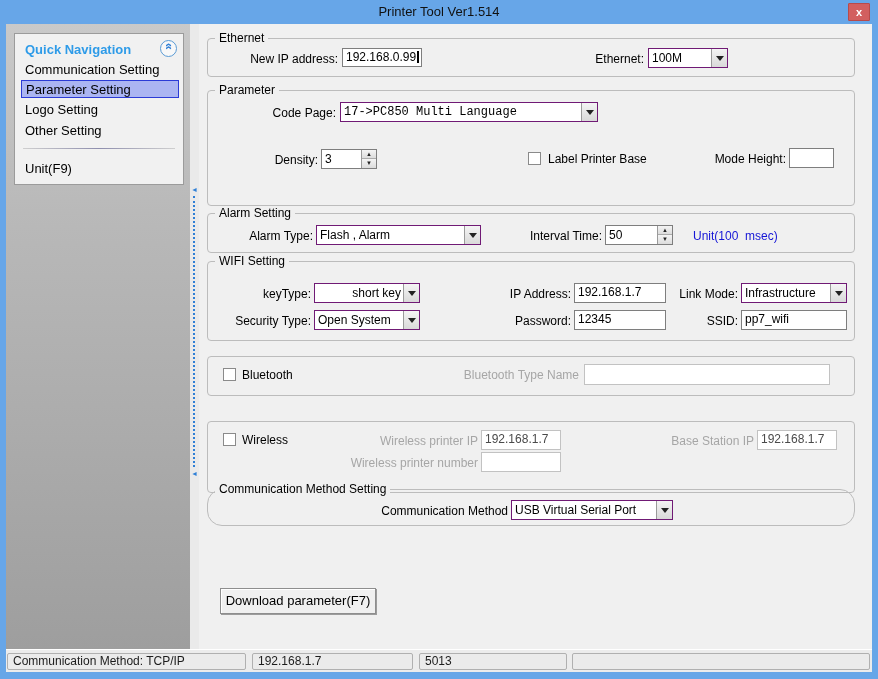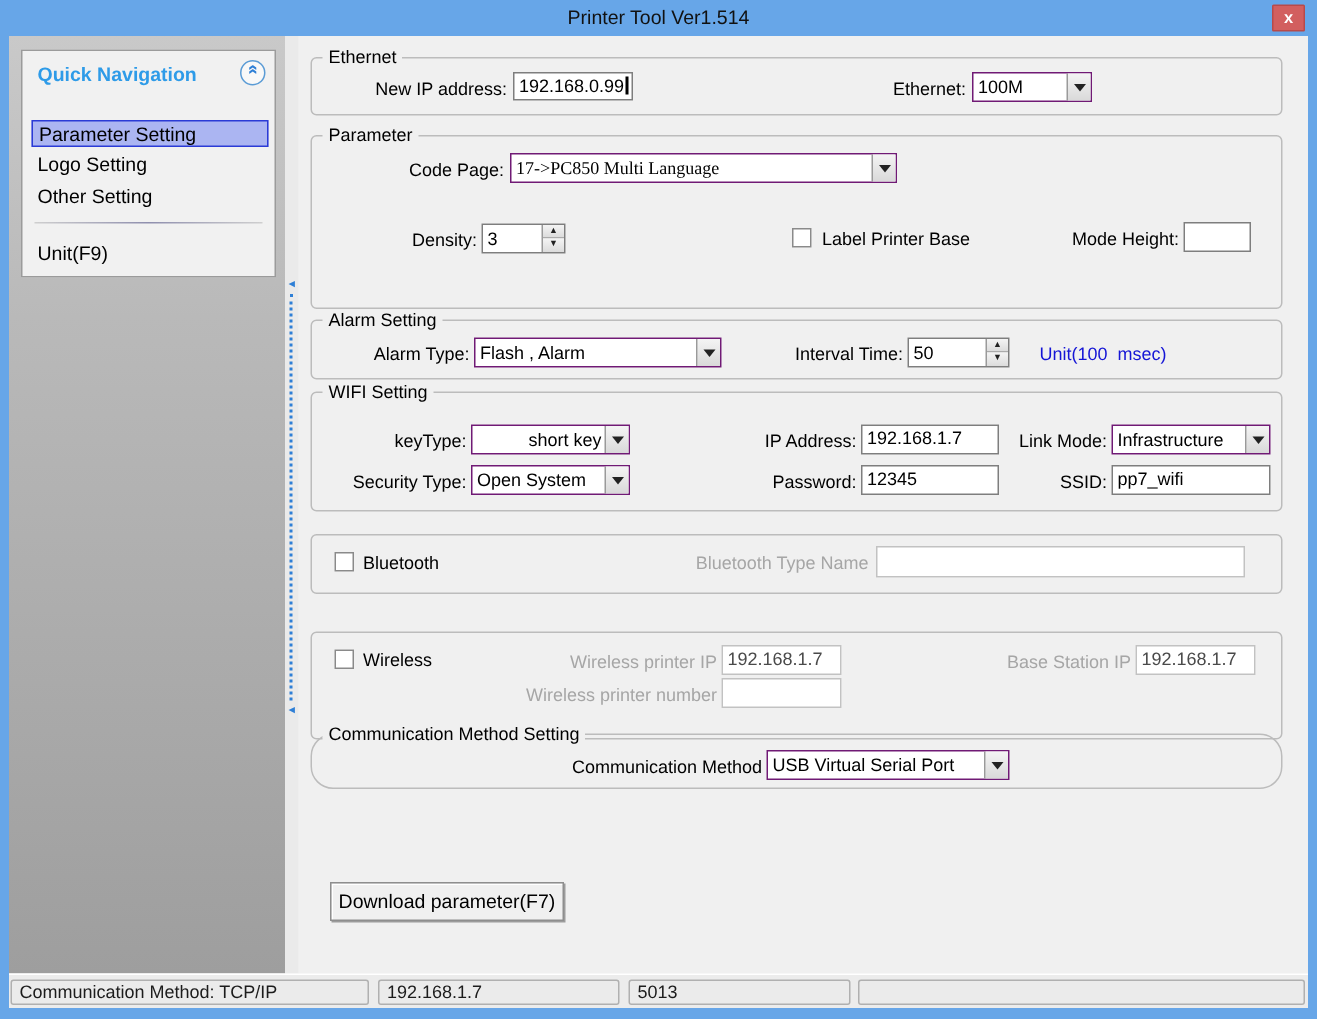--- a/index.html
+++ b/index.html
@@ -90,21 +90,21 @@
   .tinput.dis{border:1px solid #C2C2C2;color:#4a4a4a;}
   .caret{display:inline-block;width:2px;height:12px;background:#000;vertical-align:-2px;margin-left:1px;}
   
   .combo{
     position:absolute;background:#fff;border:1px solid #701a75;cursor:default;
   }
   .combo-val{
     position:absolute;left:3px;top:0;right:18px;font-size:12px;line-height:18px;
     overflow:hidden;white-space:nowrap;
   }
-  .combo-val.serif{font-family:Liberation Serif, serif;font-size:12px;}
+  .combo-val.serif{font-family:Liberation Mono, monospace;font-size:12px;}
   .combo-btn{
     position:absolute;top:0;right:0;bottom:0;width:16px;
     background:linear-gradient(#F4F4F4,#D9D9D9);border-left:1px solid #9A9A9A;cursor:pointer;
   }
   .tri{
     position:absolute;left:4px;top:7px;width:0;height:0;
     border-left:4px solid transparent;border-right:4px solid transparent;border-top:5px solid #222;
   }
   
   .spin{position:absolute;background:#fff;border:1px solid #7E7E7E;}
@@ -160,20 +160,21 @@
   <div class="client">
 
     <div class="sidebar">
       <div class="navpanel">
         <div class="nav-header">
           <span class="nav-title">Quick Navigation</span>
           <span class="collapse-btn">
             <span class="chev">«</span>
           </span>
         </div>
+        <div class="nav-item" style="top:27px;">Communication Setting</div>
         <div class="nav-item selected" style="top:46px;">Parameter Setting</div>
         <div class="nav-item" style="top:67px;">Logo Setting</div>
         <div class="nav-item" style="top:88px;">Other Setting</div>
         <div class="nav-divider"></div>
         <div class="nav-item" style="top:126px;">Unit(F9)</div>
       </div>
     </div>
 
     <div class="splitter">
       <span class="split-arrow top">◄</span>

